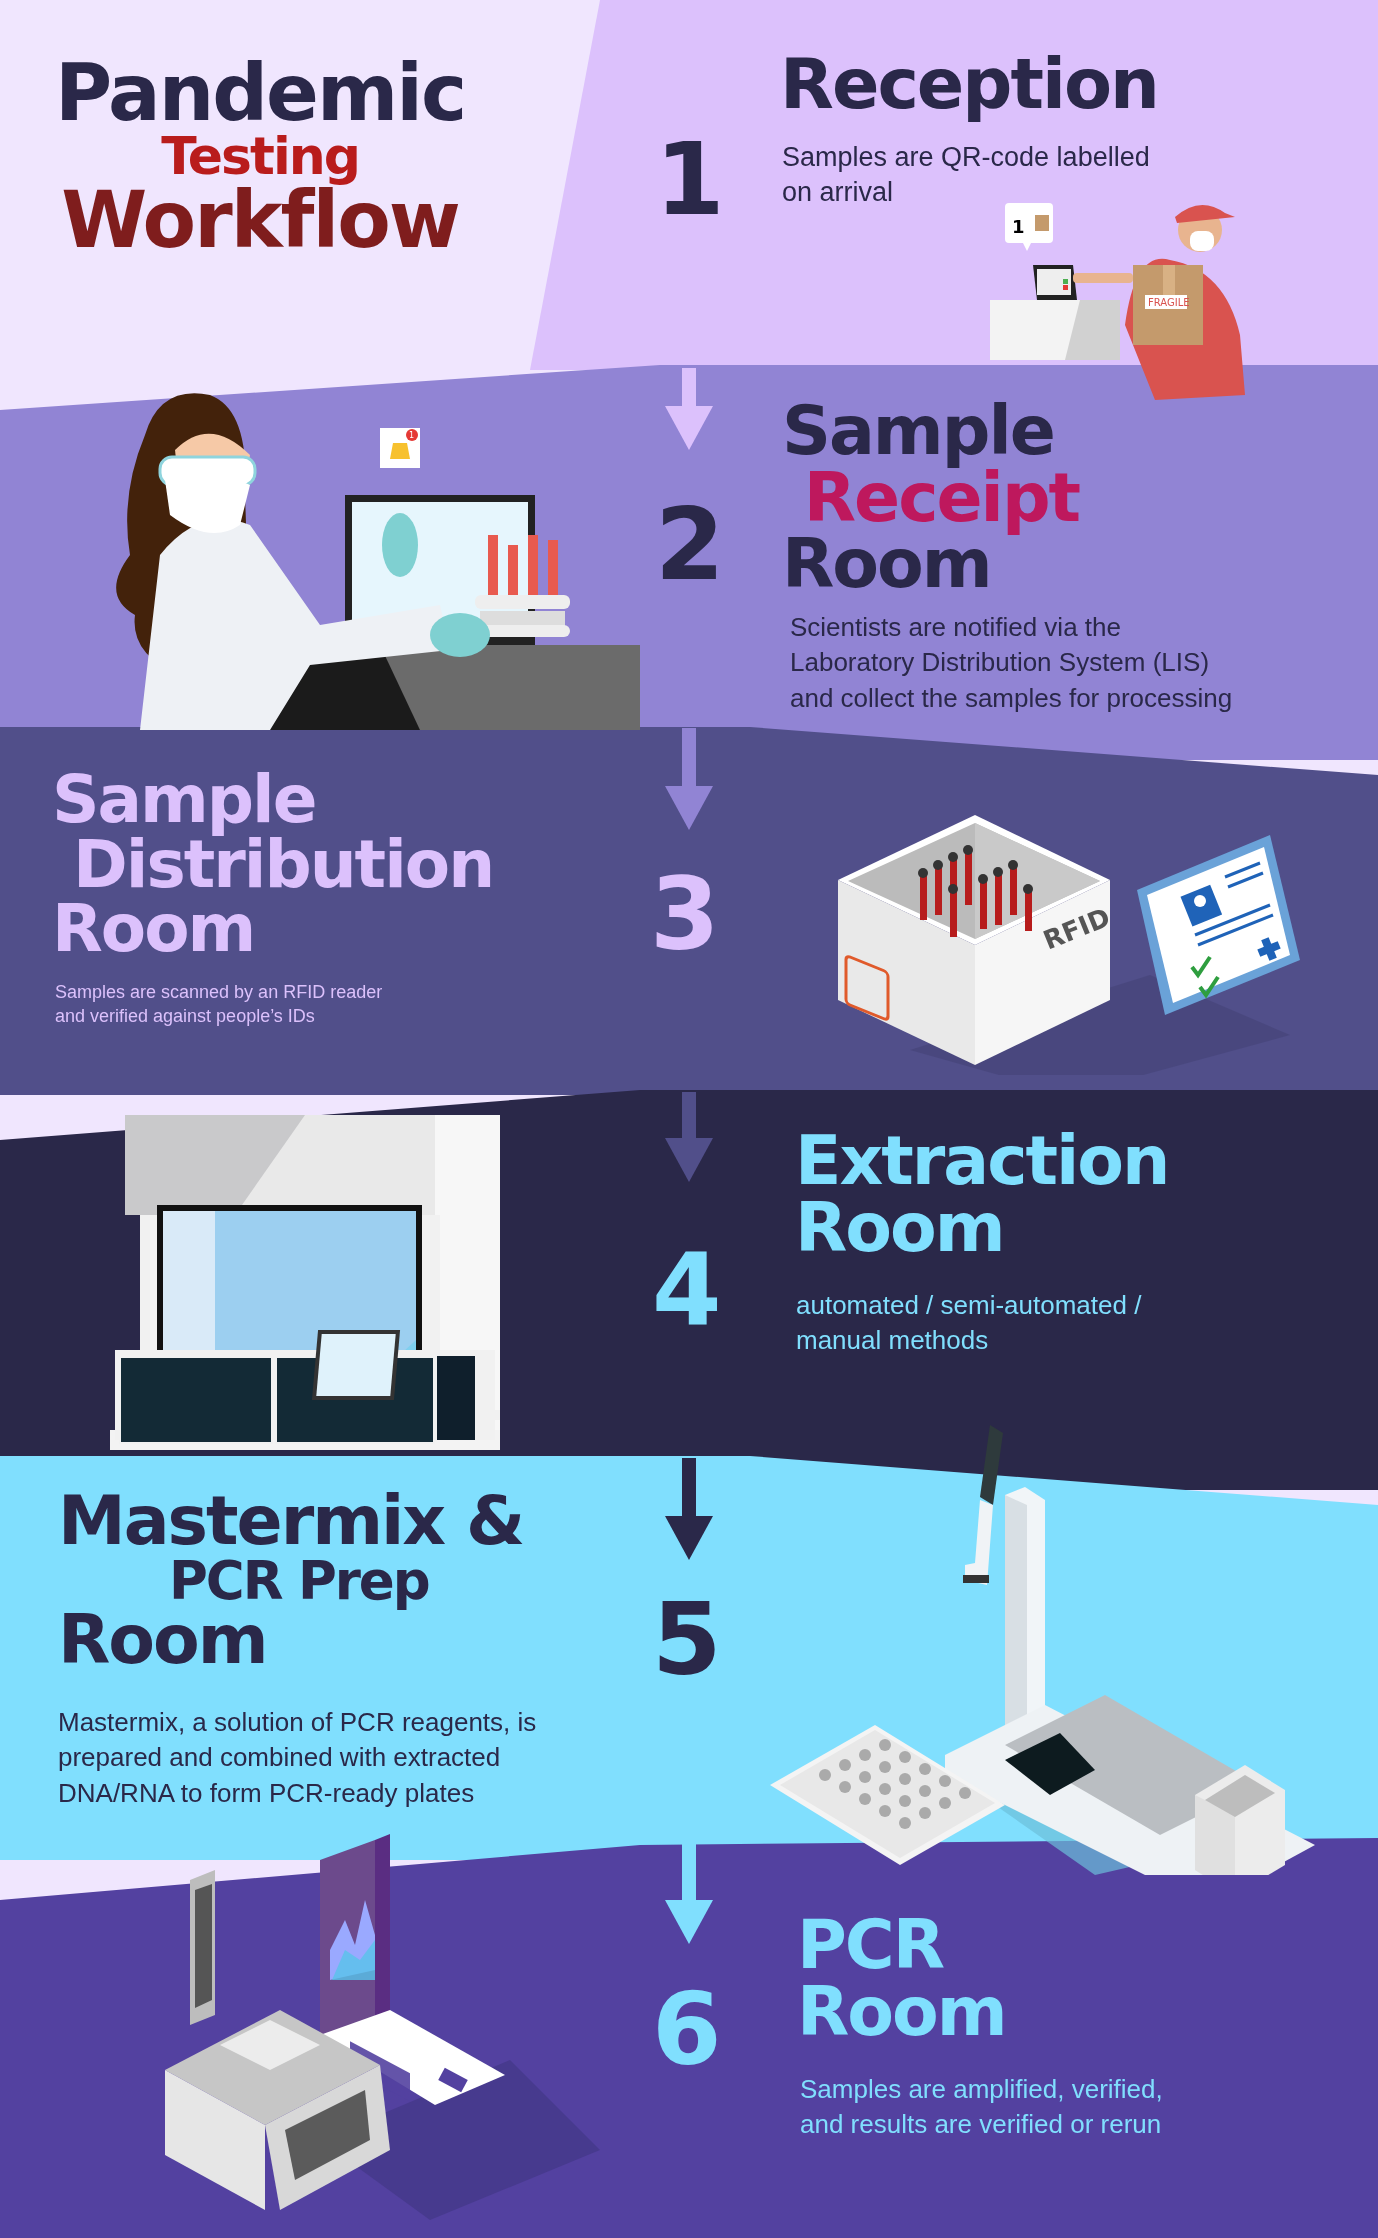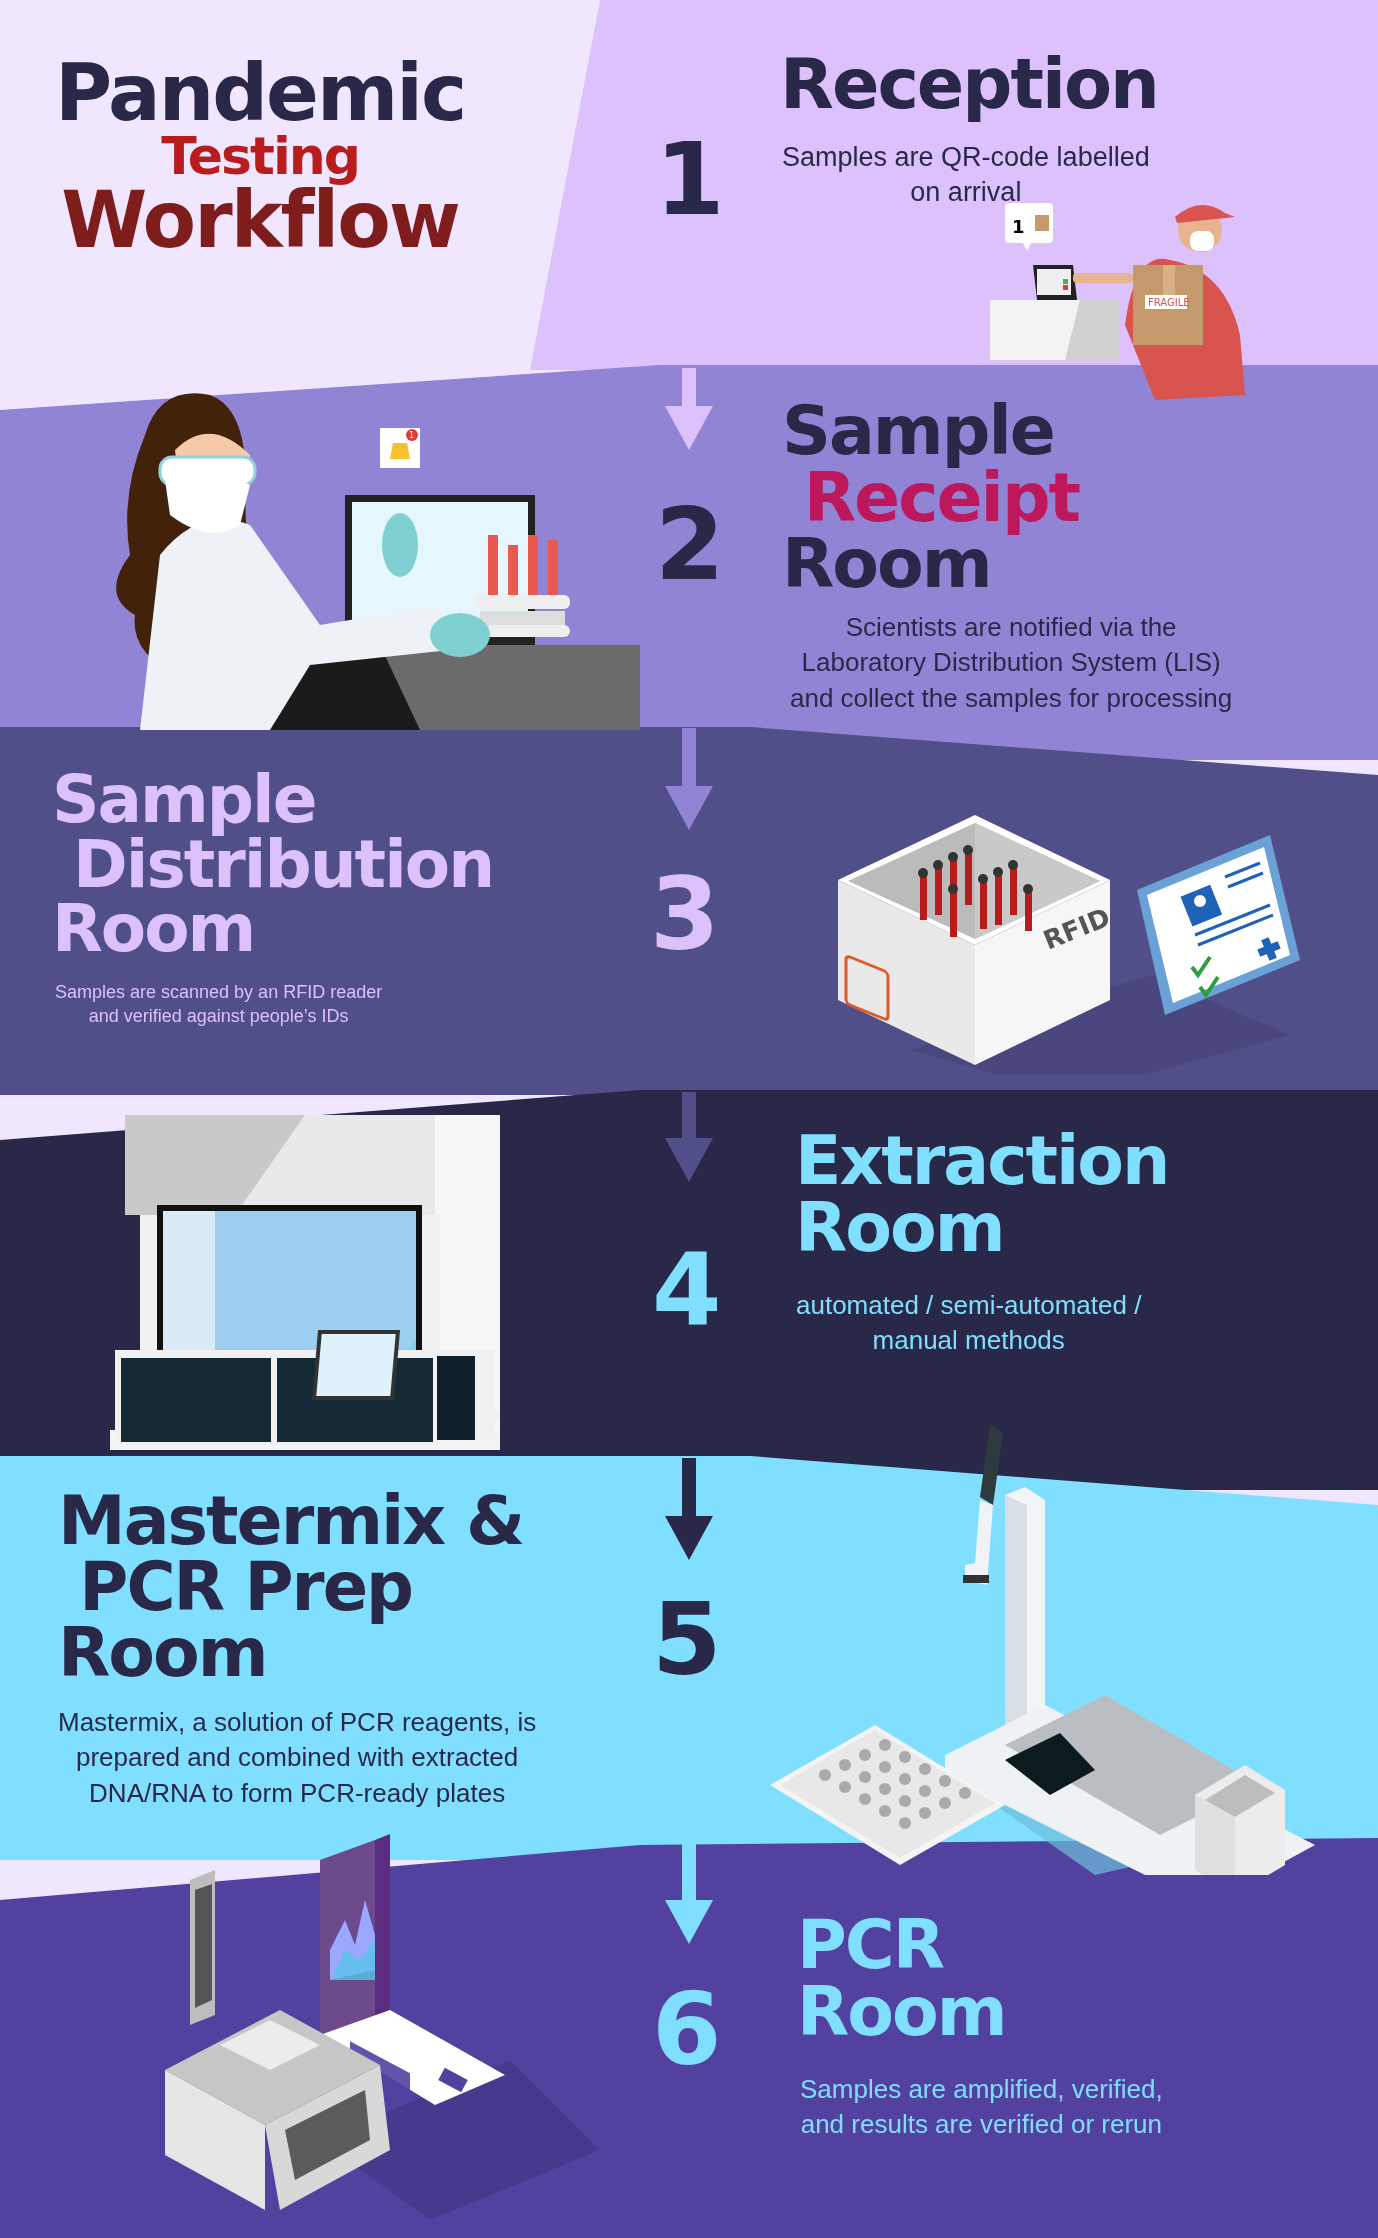--- a/index.html
+++ b/index.html
@@ -1,19 +1,19 @@
 <!DOCTYPE html>
 <html><head>
 <meta charset="utf-8">
 <style>
   html, body { margin:0; padding:0; }
   body { width:1378px; height:2238px; position:relative; overflow:hidden; font-family:"DejaVu Sans", sans-serif; background:#f0e6fe; }
   .abs { position:absolute; }
   .h { font-family:"DejaVu Sans", sans-serif; font-weight:bold; letter-spacing:-2px; margin:0; line-height:0.98; }
-  .p { font-family:"Liberation Sans", sans-serif; margin:0; line-height:1.3;text-align:center; }
+  .p { font-family:"Liberation Sans", sans-serif; margin:0; line-height:1.3; }
   .num { font-family:"DejaVu Sans", sans-serif; font-weight:bold; font-size:100px; line-height:1; }
   .arrow { position:absolute; width:48px; }
   .arrow .shaft { position:absolute; left:17px; top:0; width:14px; }
   .arrow .head { position:absolute; left:0; width:0; height:0; border-left:24px solid transparent; border-right:24px solid transparent; }
   svg { display:block; }
 </style>
 </head>
 <body>
 
 <svg class="abs" style="left:0;top:0" width="1378" height="2238">
@@ -234,21 +234,21 @@
 </section>
 
 <div class="arrow" style="left:665px;top:1458px;height:100px;">
   <div class="shaft" style="height:60px;background:#2a2849;"></div>
   <div class="head" style="top:58px;border-top:44px solid #2a2849;"></div>
 </div>
 
 <section>
   <div class="abs" style="left:58px;top:1488px;">
     <div class="h" style="font-size:68px;color:#2a2849;white-space:pre;">Mastermix &amp;</div>
-    <div class="h" style="font-size:67px;color:#2a2849;white-space:pre;"> PCR Prep</div>
+    <div class="h" style="font-size:53px;color:#2a2849;white-space:pre;text-align:center;"> PCR Prep</div>
     <div class="h" style="font-size:68px;color:#2a2849;white-space:pre;">Room</div>
   </div>
   <div class="abs p" style="left:58px;top:1705px;font-size:26px;color:#2a2849;line-height:1.36;">
     <div>Mastermix, a solution of PCR reagents, is</div>
     <div>prepared and combined with extracted</div>
     <div>DNA/RNA to form PCR-ready plates</div>
   </div>
   <div class="abs num" style="left:652px;top:1590px;color:#2a2849;">5</div>
   <div class="abs" style="left:765px;top:1425px;width:580px;height:450px;">
     <svg width="580" height="450">

